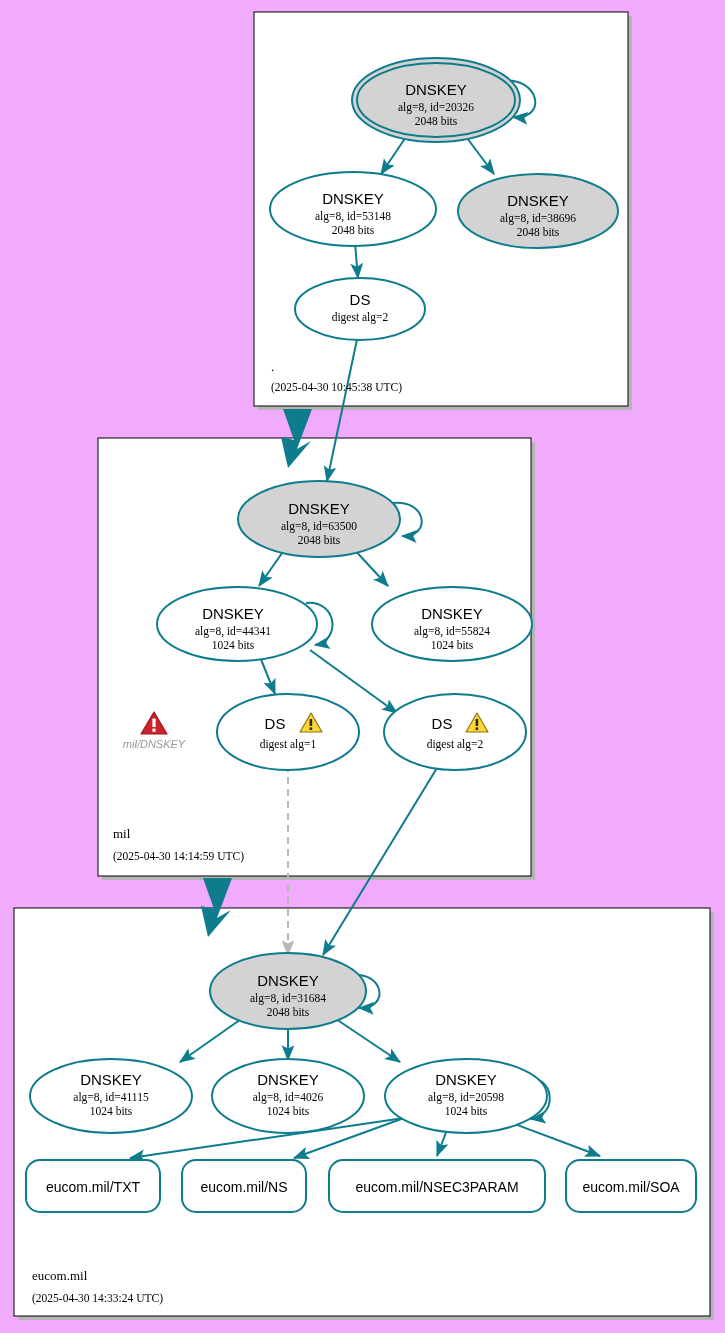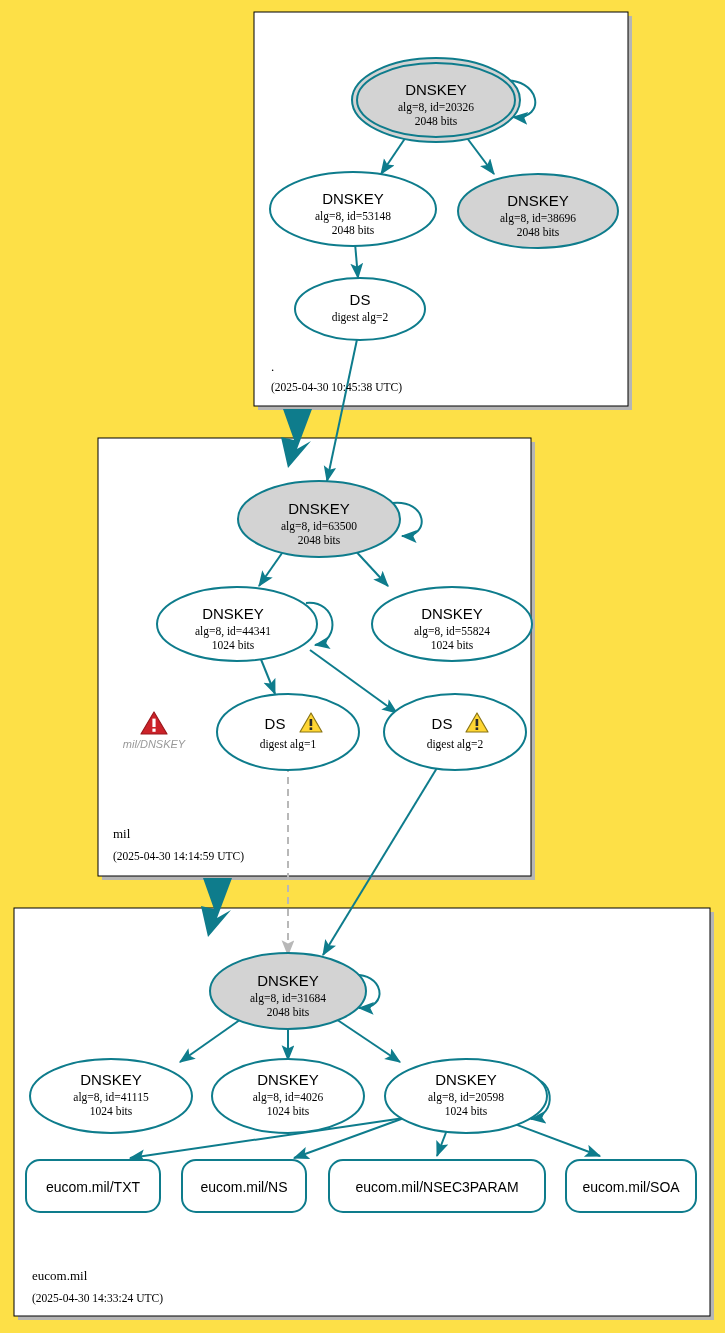--- a/index.html
+++ b/index.html
@@ -1,18 +1,18 @@
 <!DOCTYPE html>
 <html><head>
 <meta charset="utf-8">
 <style>
   html,body{margin:0;padding:0;background:#ffffff;}
   body{width:725px;height:1333px;overflow:hidden;
        font-family:"Liberation Sans", sans-serif;}
-  #stage{position:relative;width:725px;height:1333px;background:#fde047;}
+  #stage{position:relative;width:725px;height:1333px;background:#f0abfc;}
   svg#diagram{position:absolute;left:0;top:0;width:725px;height:1333px;}
   .zonebox{fill:#ffffff;stroke:#000000;stroke-width:1;}
   .zoneshadow{fill:#b5b5b5;}
   .node-ell{stroke:#0e7c8c;stroke-width:2;}
   .node-ell.filled{fill:#d3d3d3;}
   .node-ell.plain{fill:#ffffff;}
   .rr-rect{fill:#ffffff;stroke:#0e7c8c;stroke-width:2;}
   .edge{fill:none;stroke:#0e7c8c;stroke-width:2;}
   .edge-gray{fill:none;stroke:#b8b8b8;stroke-width:2;stroke-dasharray:7 5;}
   .delegation{fill:#0e7c8c;stroke:none;}

